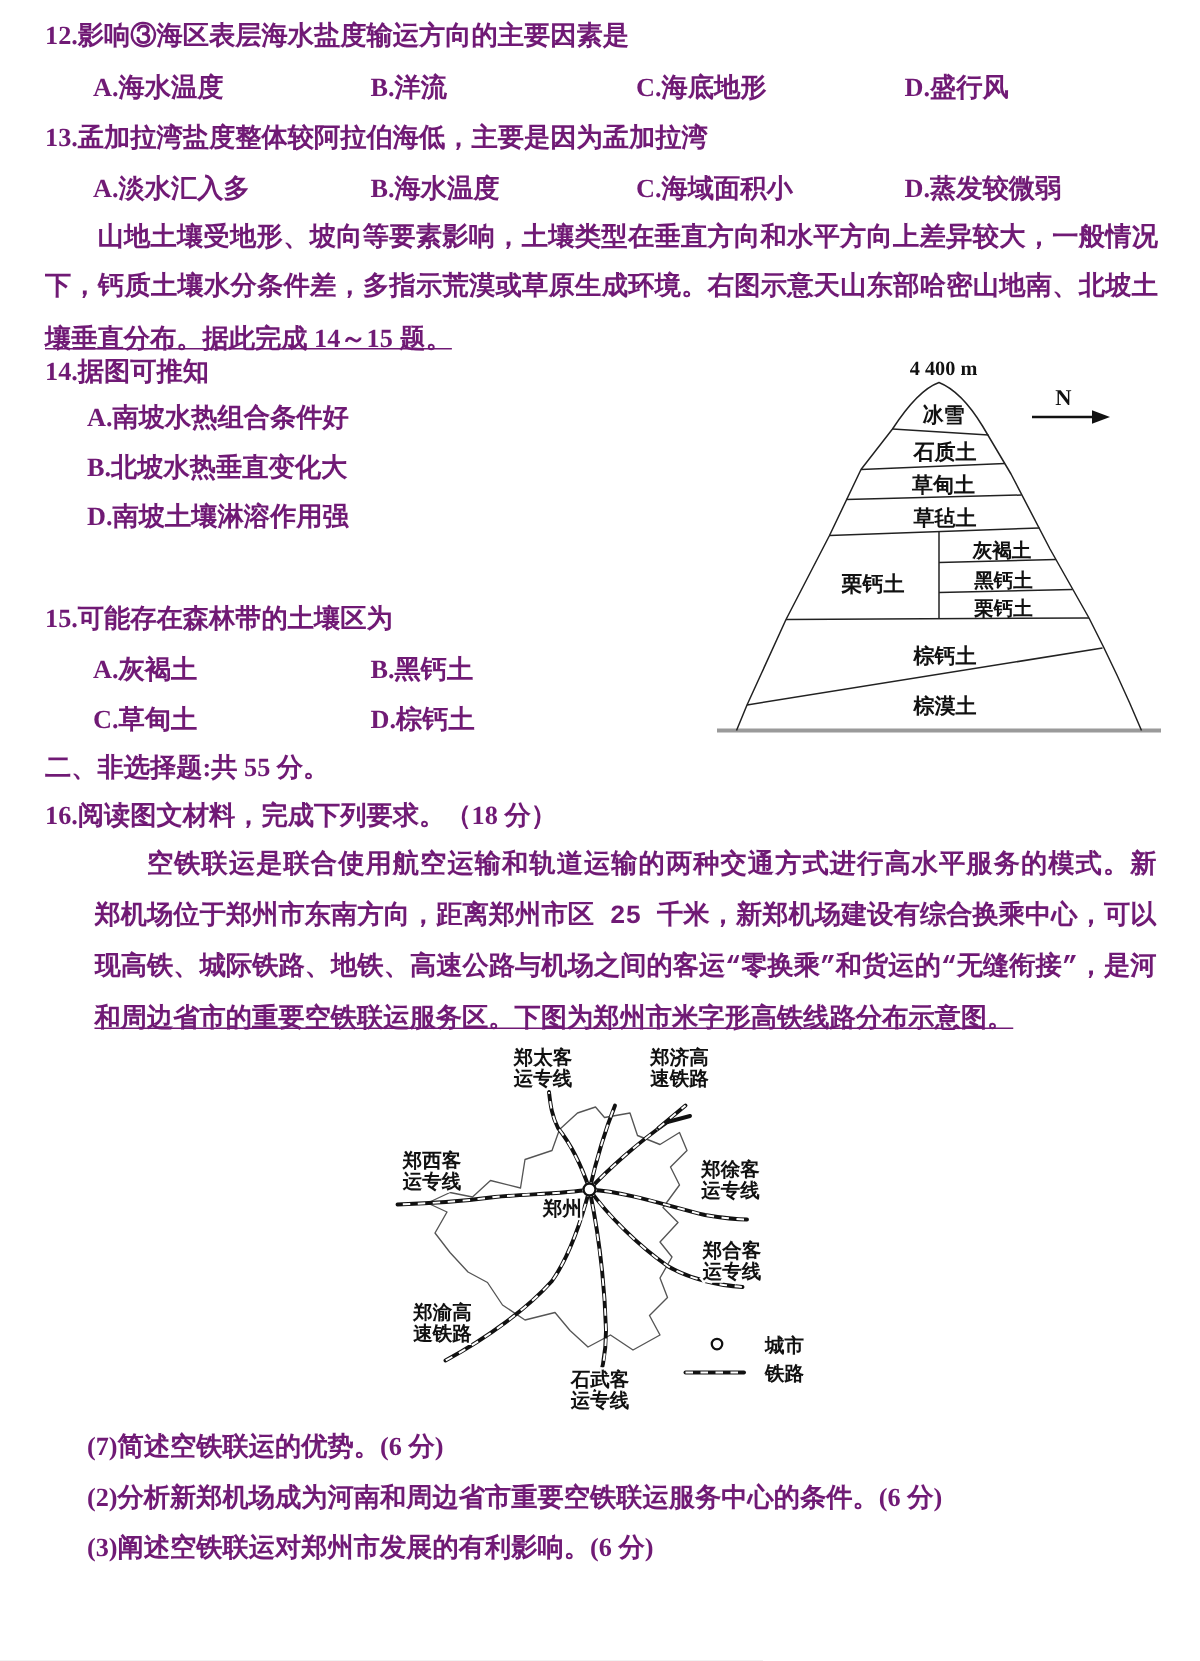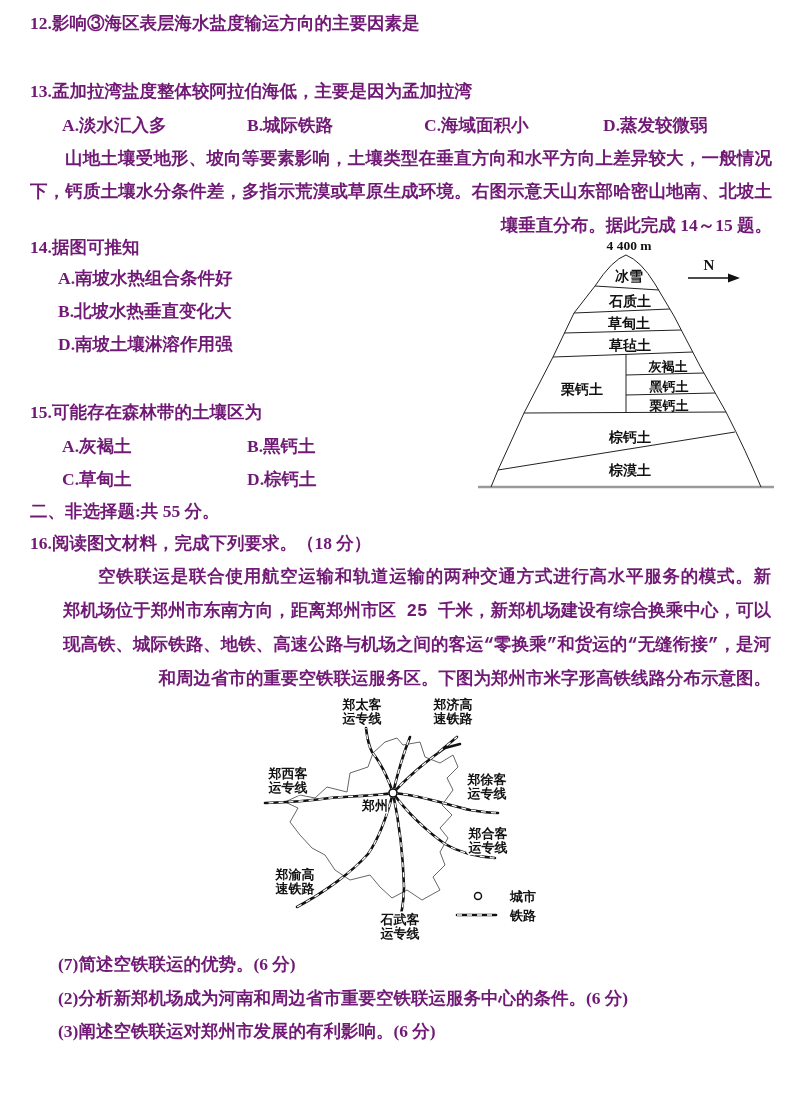--- a/index.html
+++ b/index.html
@@ -9,41 +9,47 @@
     font-family:"Liberation Serif","DejaVu Serif",serif;
     font-weight:600;font-size:17.5px;overflow:hidden;
   }
   .abs{position:absolute;white-space:nowrap;}
   .stem{left:30px;}
   .optrow{left:0;width:800px;height:26px;}
   .optrow span{position:absolute;white-space:nowrap;}
   .para{position:absolute;}
   .jline{text-align:justify;text-align-last:justify;line-height:33px;height:33px;overflow:hidden;font-family:Liberation Mono, monospace;}
   .mline{line-height:34px;height:34px;}
-  .lastline{text-align:right;line-height:33px;}
+  .lastline{text-align:left;line-height:33px;text-decoration:underline;}
   .indent{text-indent:2em;}
   .optcol div{line-height:33px;}
   .bold{font-weight:bold;text-align:center;}
   svg text{font-family:"Liberation Serif","DejaVu Serif",serif;font-weight:600;fill:#111;}
   .thin{stroke:#222;stroke-width:1;fill:none;}
   .rail{stroke:#111;stroke-width:2.6;fill:none;stroke-linecap:round;}
   .railw{stroke:#fff;stroke-width:1.3;fill:none;stroke-dasharray:5 5;stroke-linecap:butt;}
   .bound{stroke:#555;stroke-width:0.9;fill:none;stroke-linejoin:round;}
 </style>
 </head>
 <body>
 
 <div class="page">
 
   <div class="abs stem" style="top:11px">12.影响③海区表层海水盐度输运方向的主要因素是</div>
+  <div class="abs optrow" style="top:46px">
+    <span style="left:62px">A.海水温度</span>
+    <span style="left:247px">B.洋流</span>
+    <span style="left:424px">C.海底地形</span>
+    <span style="left:603px">D.盛行风</span>
+  </div>
 
   <div class="abs stem" style="top:79px">13.孟加拉湾盐度整体较阿拉伯海低，主要是因为孟加拉湾</div>
   <div class="abs optrow" style="top:113px">
     <span style="left:62px">A.淡水汇入多</span>
-    <span style="left:247px">B.城际铁路</span>
+    <span style="left:247px">B.海水温度</span>
     <span style="left:424px">C.海域面积小</span>
     <span style="left:603px">D.蒸发较微弱</span>
   </div>
 
   <div class="para" style="top:143px;left:30px;width:742px">
     <div class="jline indent">山地土壤受地形、坡向等要素影响，土壤类型在垂直方向和水平方向上差异较大，一般情况</div>
     <div class="jline">下，钙质土壤水分条件差，多指示荒漠或草原生成环境。右图示意天山东部哈密山地南、北坡土</div>
     <div class="lastline">壤垂直分布。据此完成 14～15 题。</div>
   </div>
 

